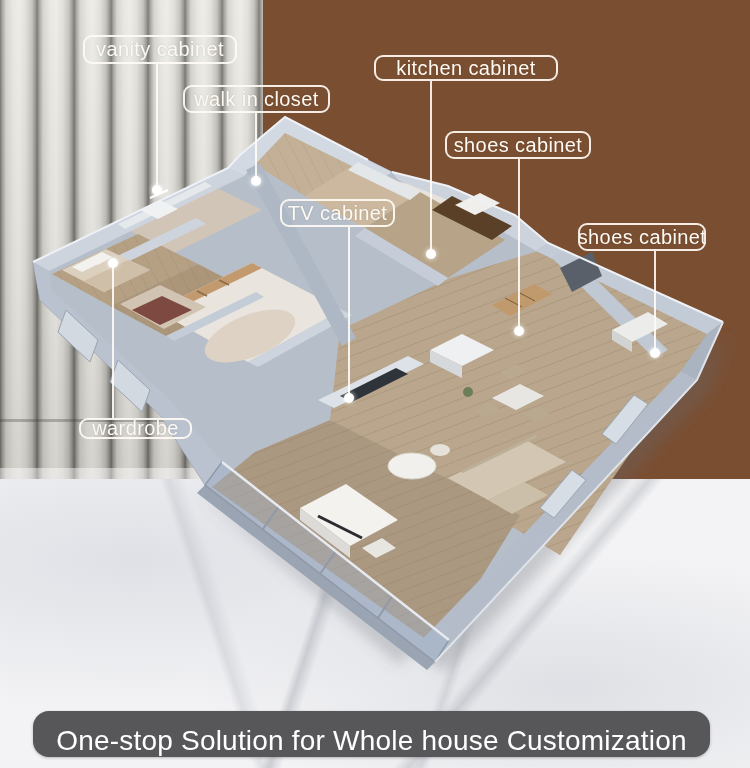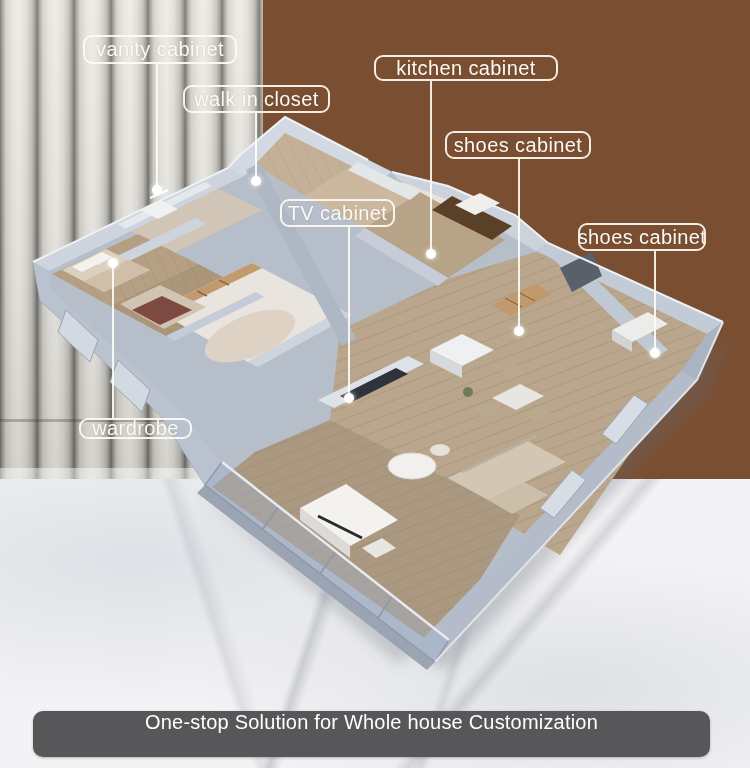--- a/index.html
+++ b/index.html
@@ -62,22 +62,22 @@
   .d-vanity  {left:152px;top:185px;}
   .d-closet  {left:251px;top:176px;}
   .d-kitchen {left:426px;top:249px;}
   .d-wine    {left:514px;top:326px;}
   .d-tv      {left:344px;top:393px;}
   .d-shoes   {left:650px;top:348px;}
   .d-wardrobe{left:108px;top:258px;}
 
   
   .banner{position:absolute;left:33px;top:711px;width:677px;height:46px;background:#57575a;
-    border-radius:10px;display:flex;align-items:flex-start;justify-content:center;
-    color:#ffffff;font-size:20px;letter-spacing:.2px;box-shadow:0 1px 3px rgba(0,0,0,.25);}
+    border-radius:16px;display:flex;align-items:flex-end;justify-content:center;
+    color:#ffffff;font-size:28px;letter-spacing:.2px;box-shadow:0 1px 3px rgba(0,0,0,.25);}
 </style>
 </head>
 <body>
 
 <div class="stage">
 
   <div class="bg-panel"></div>
   <div class="panel-seam"></div>
   <div class="panel-foot"></div>
   <div class="bg-wood"></div>

